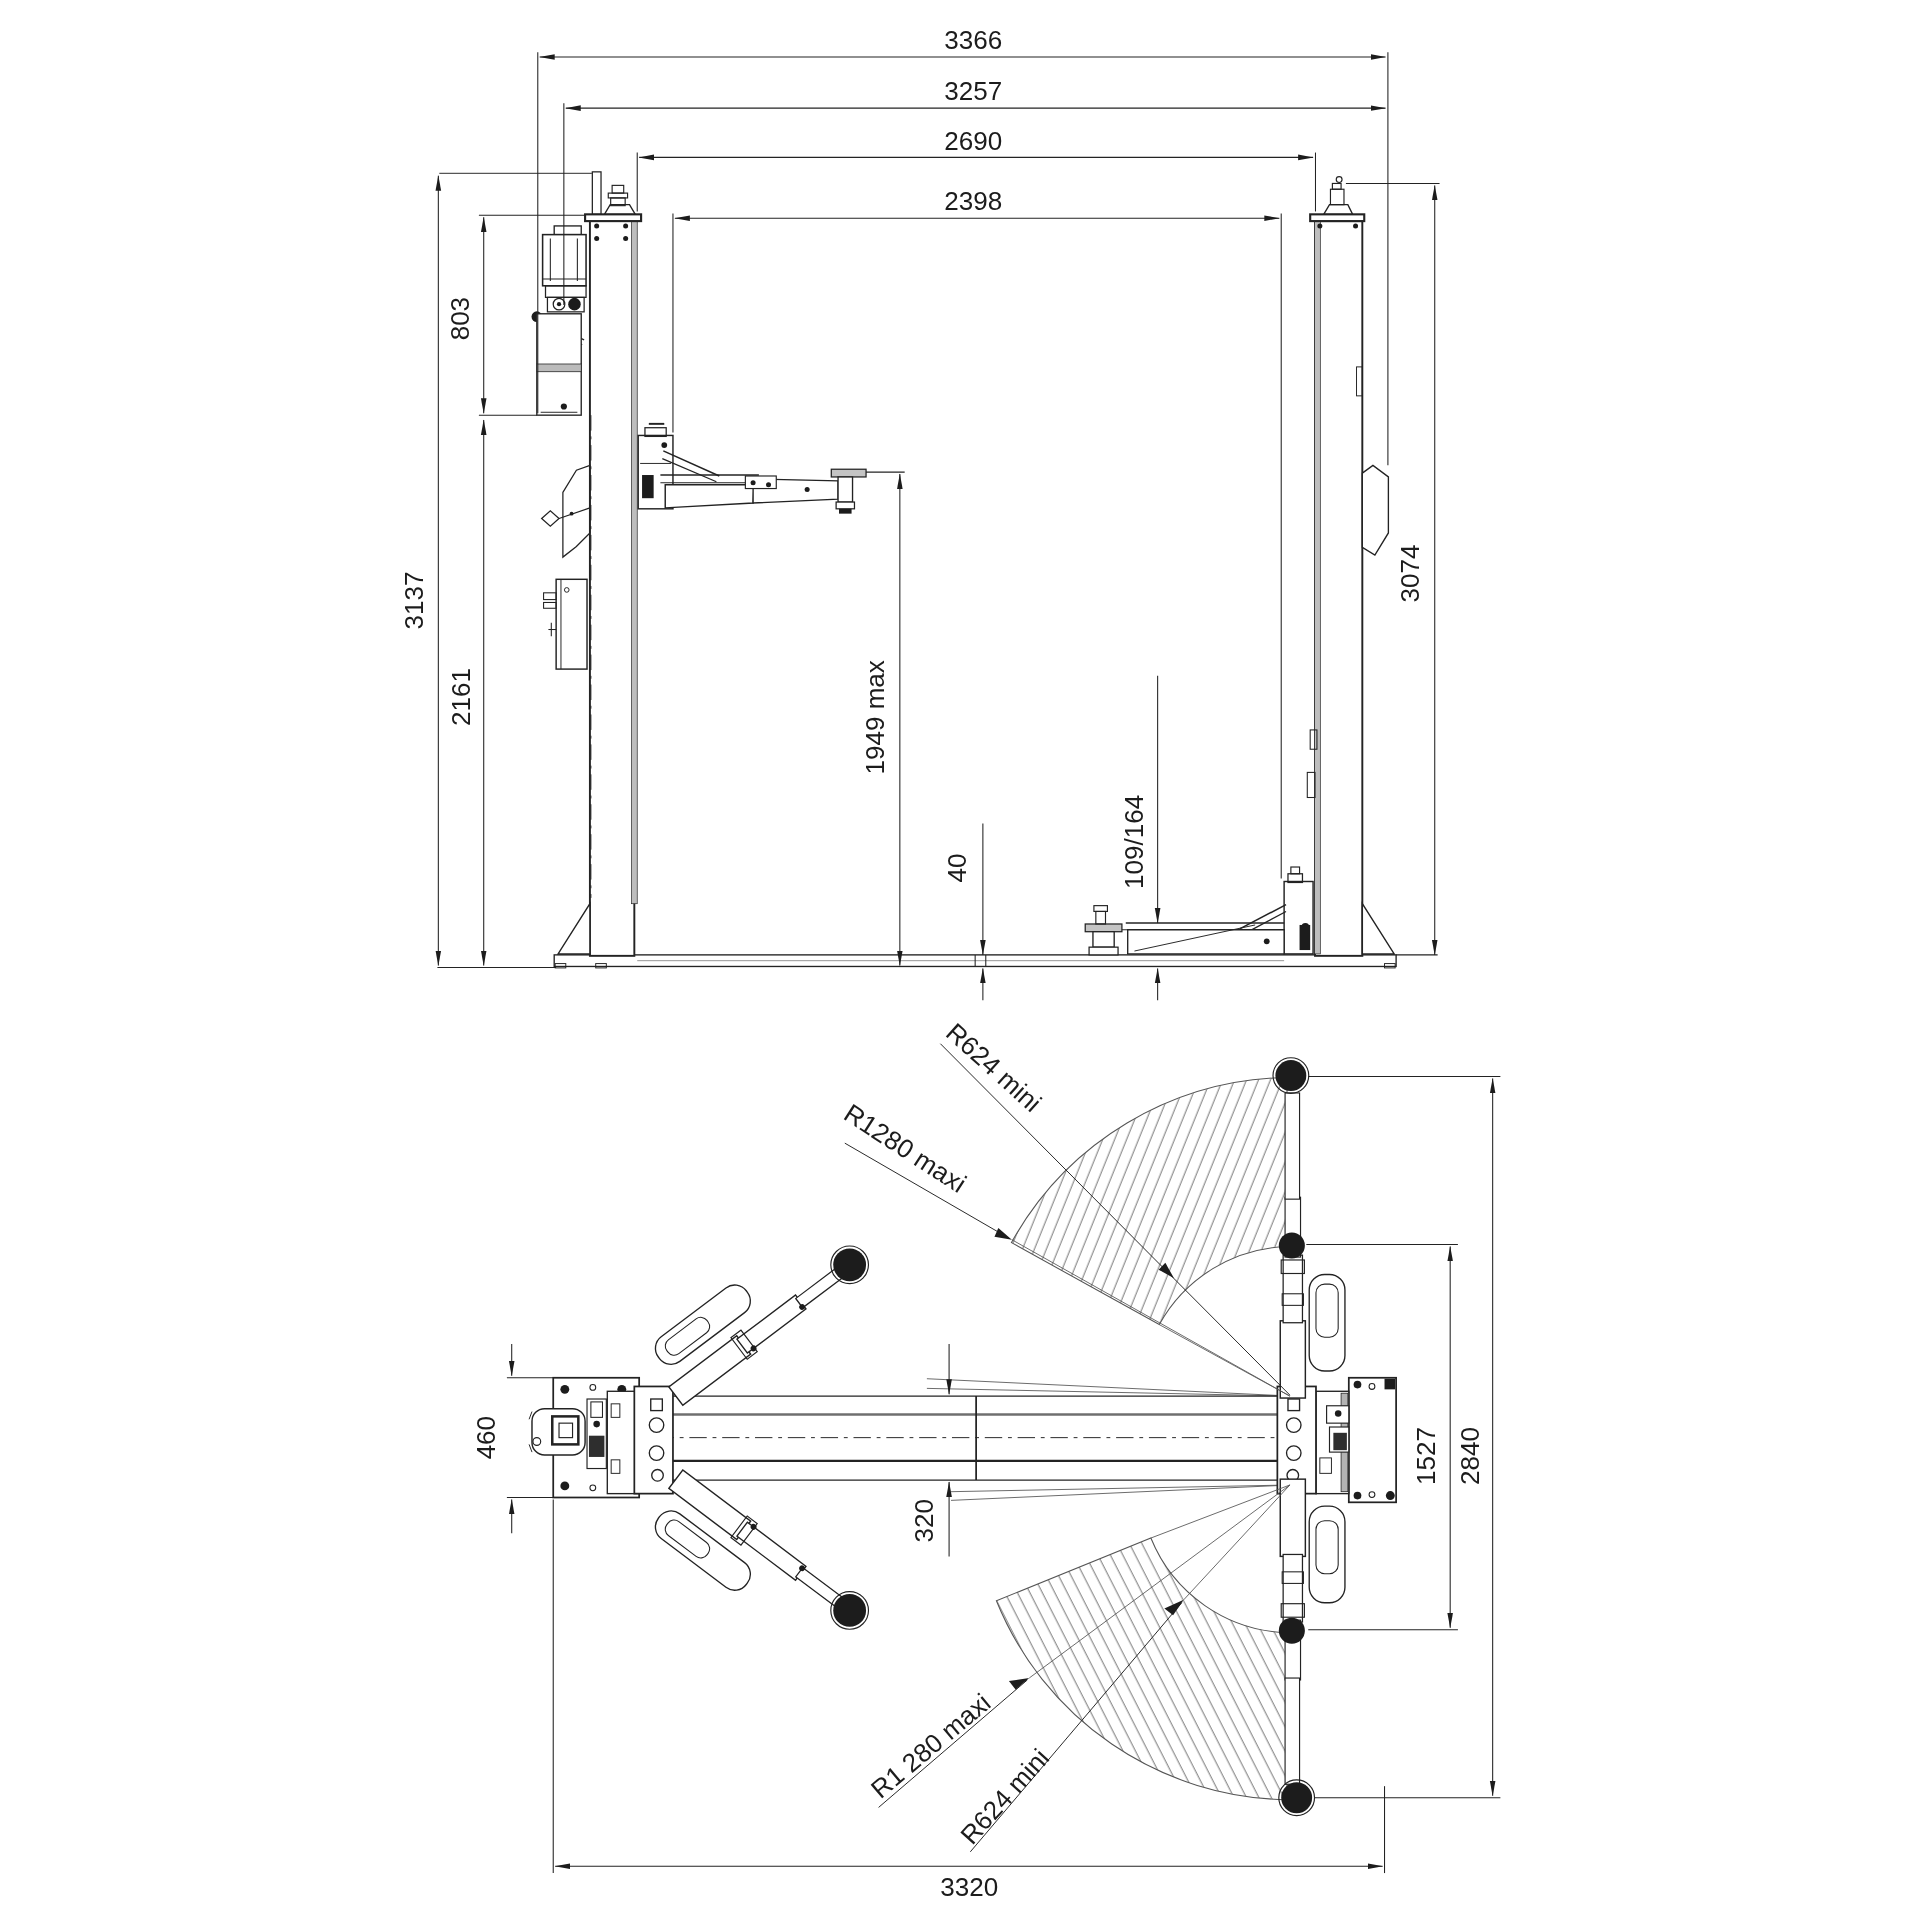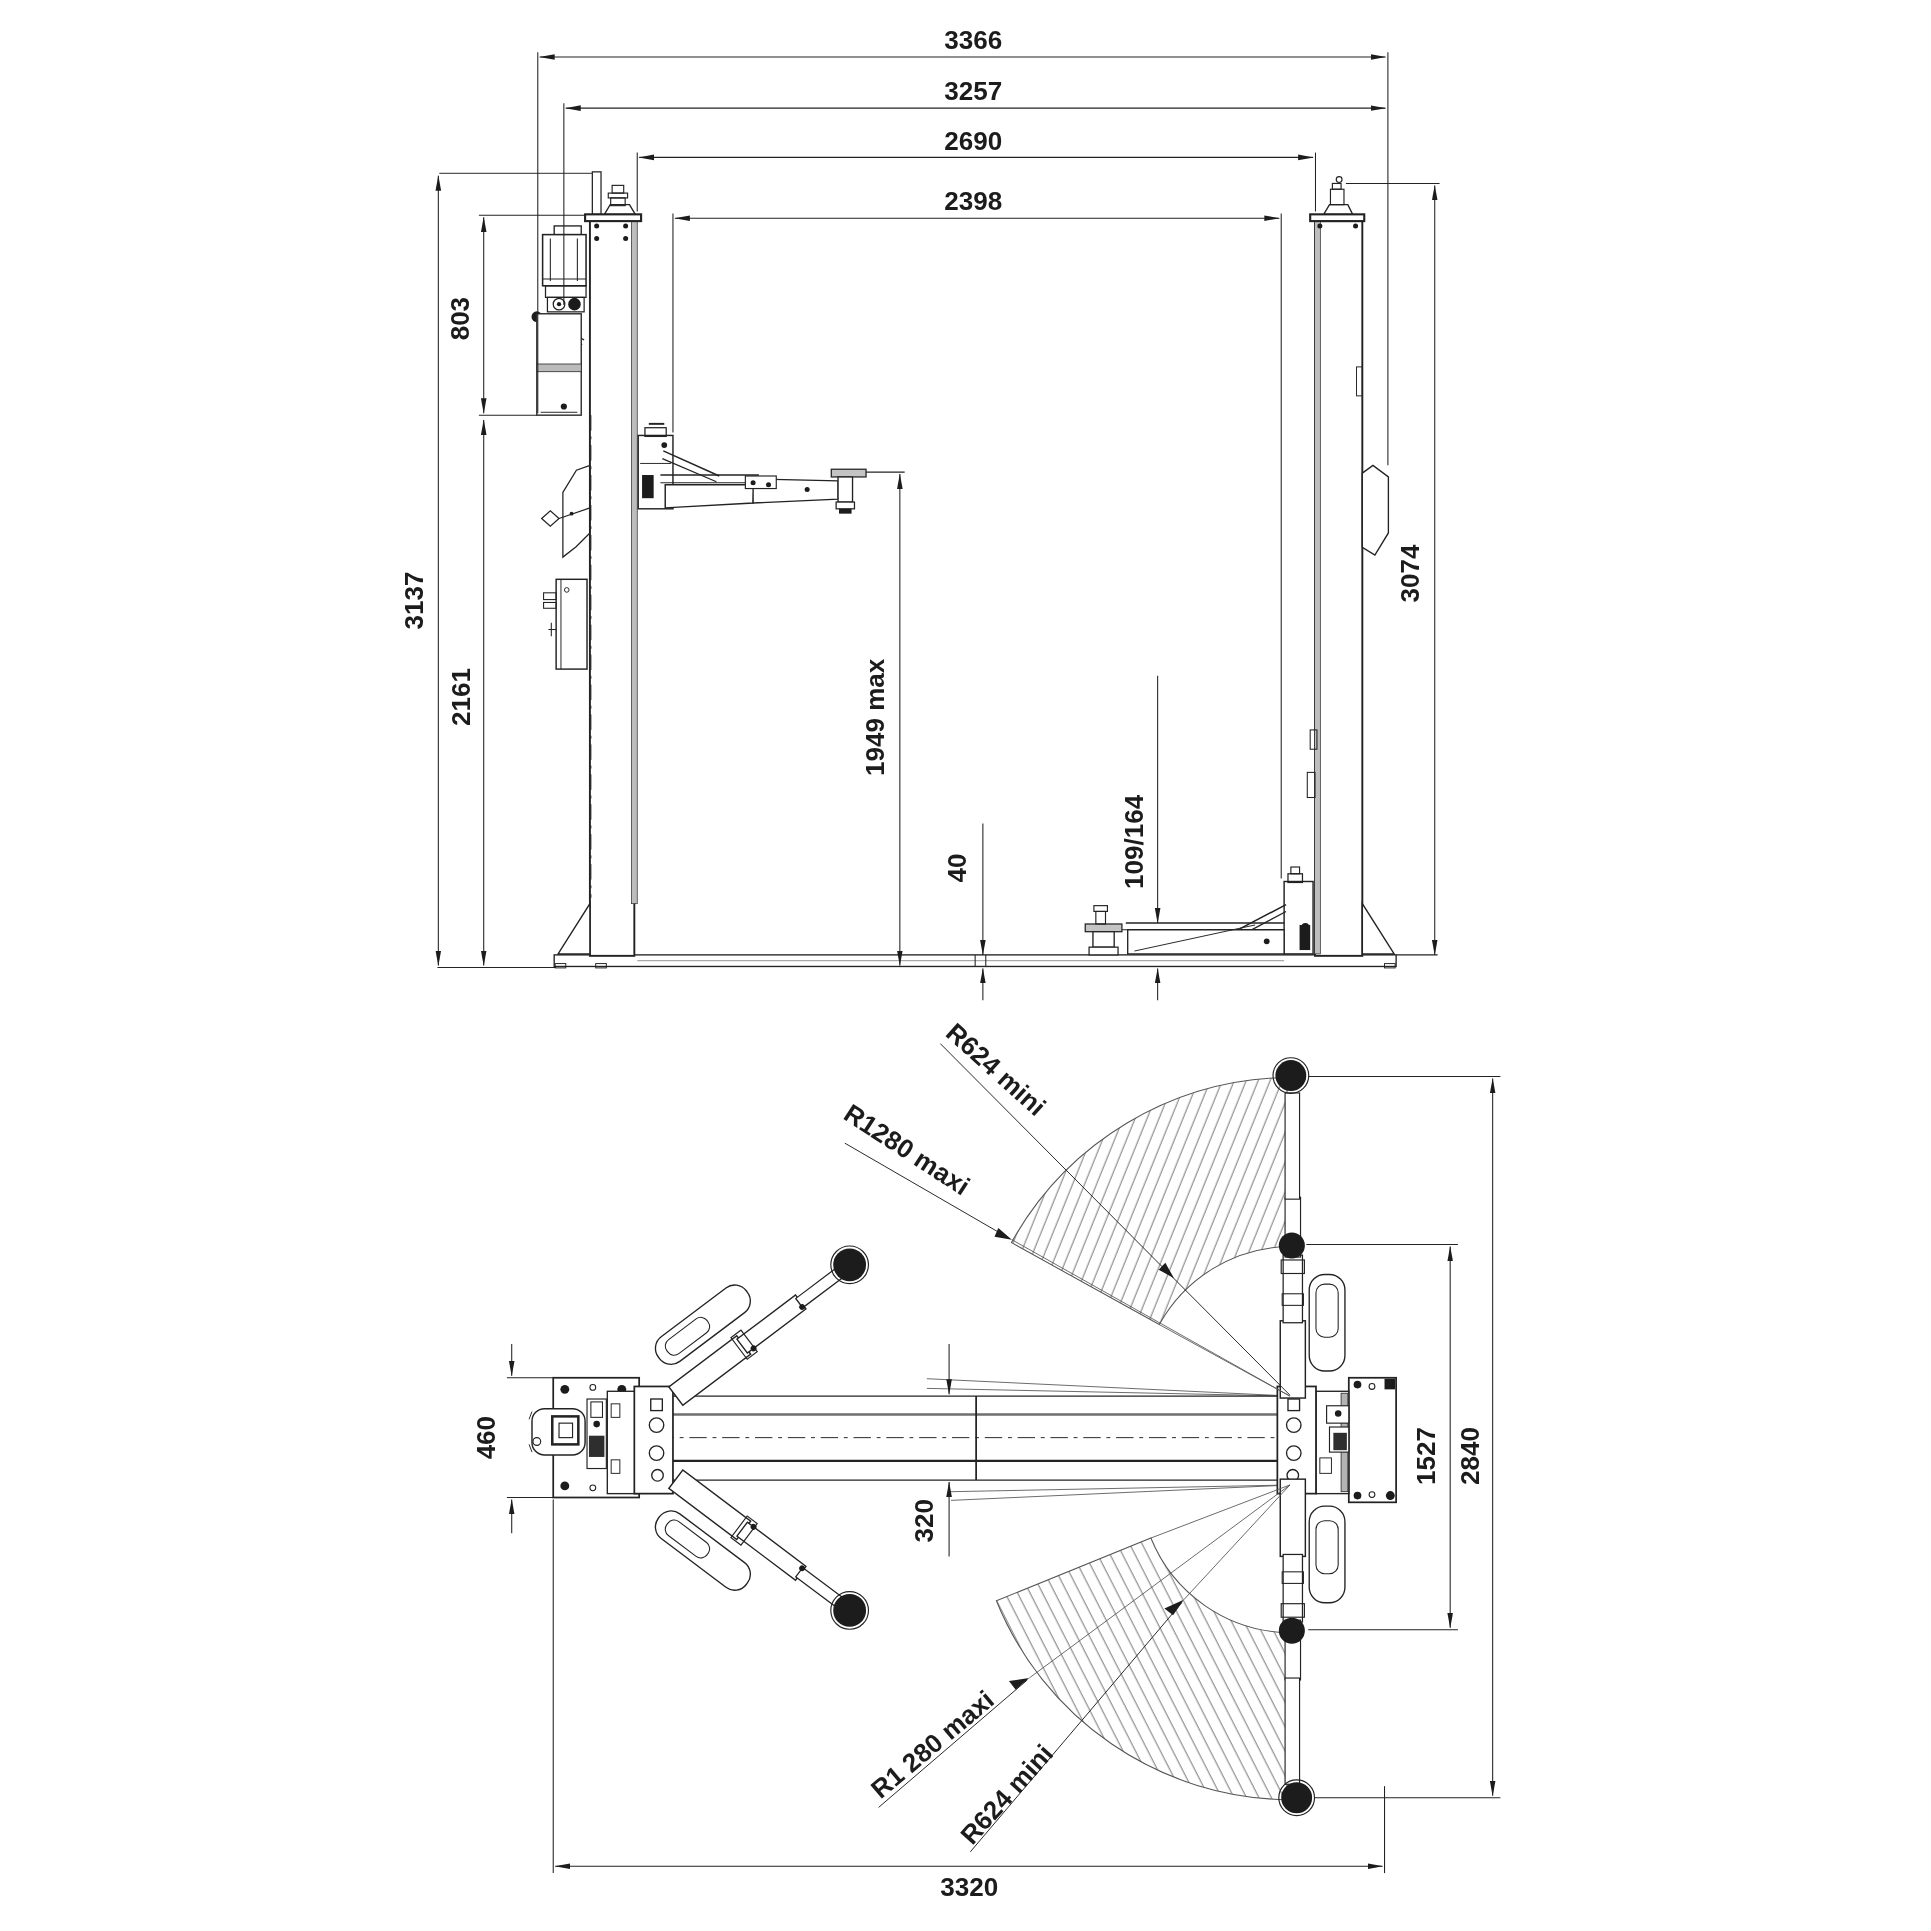--- a/index.html
+++ b/index.html
@@ -1,16 +1,16 @@
 <!DOCTYPE html>
 <html><head>
 <meta charset="utf-8">
 <style>
 html,body{margin:0;padding:0;background:#fff;}
-#page{width:1931px;height:1931px;position:relative;background:#fff;overflow:hidden;font-weight:bold;}
+#page{width:1931px;height:1931px;position:relative;background:#fff;overflow:hidden;}
 svg{position:absolute;top:0;left:0;}
 text{font-family:"Liberation Sans",sans-serif;fill:#1c1c1c;}
 </style>
 </head>
 <body>
 <div id="page">
 <svg width="1931" height="1931" viewBox="0 0 2000 2000">
 <defs>
 <marker id="ma" orient="auto-start-reverse" markerUnits="userSpaceOnUse" markerWidth="17" markerHeight="11" refX="15.5" refY="5">
 <path d="M16,5 L0,2.1 L0,7.9 Z" fill="#1c1c1c"></path>

